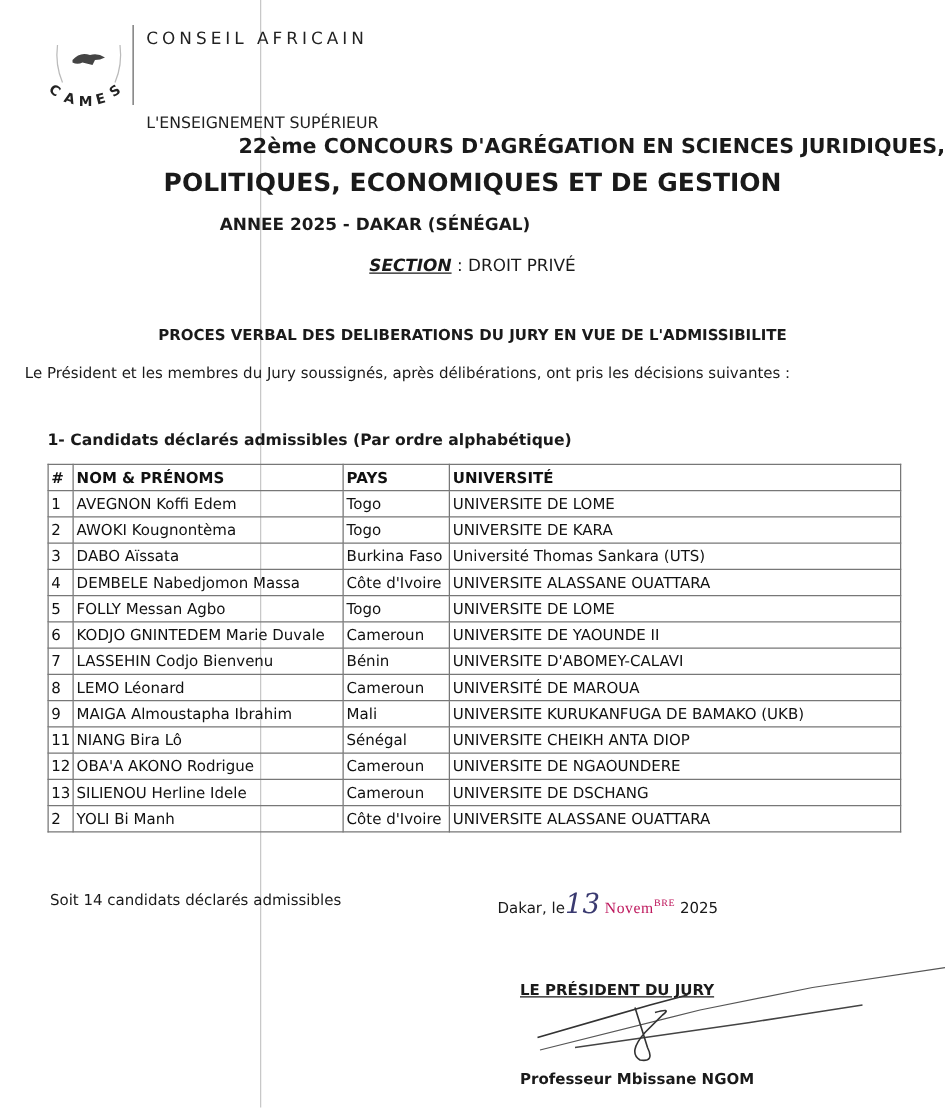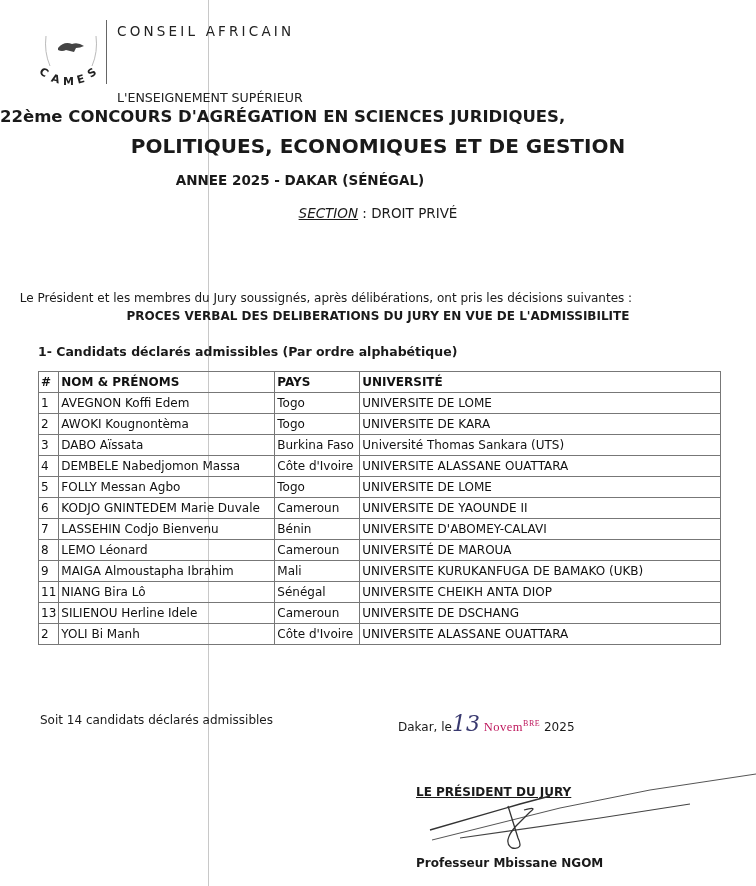--- a/index.html
+++ b/index.html
@@ -10,27 +10,27 @@
     .fold-line { position: absolute; left: 208px; top: 0; width: 1px; height: 886px; background: #c8c8c8; }
     .abs { position: absolute; }
 
     
     .logo { left: 36px; top: 22px; width: 70px; height: 68px; }
     .logo-divider { left: 106px; top: 20px; width: 1px; height: 64px; background: #666; }
     .org { left: 117px; top: 22px; line-height: 19px; }
     .org .l1, .org .l2 { font-size: 13.5px; letter-spacing: 3.2px; color: #222; }
     .org .l3 { font-size: 12.6px; letter-spacing: 0px; color: #222; margin-top: 47px; }
 
-    .title1 { left: 0; width: 756px; top: 107px; text-align: left; font-weight: bold; font-size: 16.5px; }
+    .title1 { left: 0; width: 756px; top: 107px; text-align: right; font-weight: bold; font-size: 16.5px; }
     .title2 { left: 0; width: 756px; top: 134px; text-align: center; font-weight: bold; font-size: 20px; }
     .year { left: 0; width: 600px; top: 172px; text-align: center; font-weight: bold; font-size: 13.5px; }
     .section { left: 0; width: 756px; top: 205px; text-align: center; font-size: 13.5px; }
-    .section .lab { font-style: italic; text-decoration: underline; }
+    .section .lab { font-style: italic; text-decoration: underline; font-weight: bold; }
 
-    .pv { left: 0; width: 756px; top: 261px; text-align: center; font-weight: bold; font-size: 12px; margin-top: 48px; }
+    .pv { left: 0; width: 756px; top: 261px; text-align: center; font-weight: bold; font-size: 12px; }
     .intro { left: 0; width: 652px; top: 291px; text-align: center; font-size: 12px; }
     .subhead { left: 38px; top: 344px; font-weight: bold; font-size: 12.5px; }
 
     
     table.cand {
       position: absolute; left: 38px; top: 371px; border-collapse: collapse;
       font-size: 12px; color: #111;
     }
     table.cand td, table.cand th {
       border: 1px solid #777; padding: 0 2px; height: 20px; line-height: 20px;
@@ -150,20 +150,26 @@
         <td>Mali</td>
         <td>UNIVERSITE KURUKANFUGA DE BAMAKO (UKB)</td>
       </tr>
     <tr>
         <td>11</td>
         <td>NIANG Bira Lô</td>
         <td>Sénégal</td>
         <td>UNIVERSITE CHEIKH ANTA DIOP</td>
       </tr>
     <tr>
+        <td>12</td>
+        <td>OBA'A AKONO Rodrigue</td>
+        <td>Cameroun</td>
+        <td>UNIVERSITE DE NGAOUNDERE</td>
+      </tr>
+    <tr>
         <td>13</td>
         <td>SILIENOU Herline Idele</td>
         <td>Cameroun</td>
         <td>UNIVERSITE DE DSCHANG</td>
       </tr>
     <tr>
         <td>2</td>
         <td>YOLI Bi Manh</td>
         <td>Côte d'Ivoire</td>
         <td>UNIVERSITE ALASSANE OUATTARA</td>

